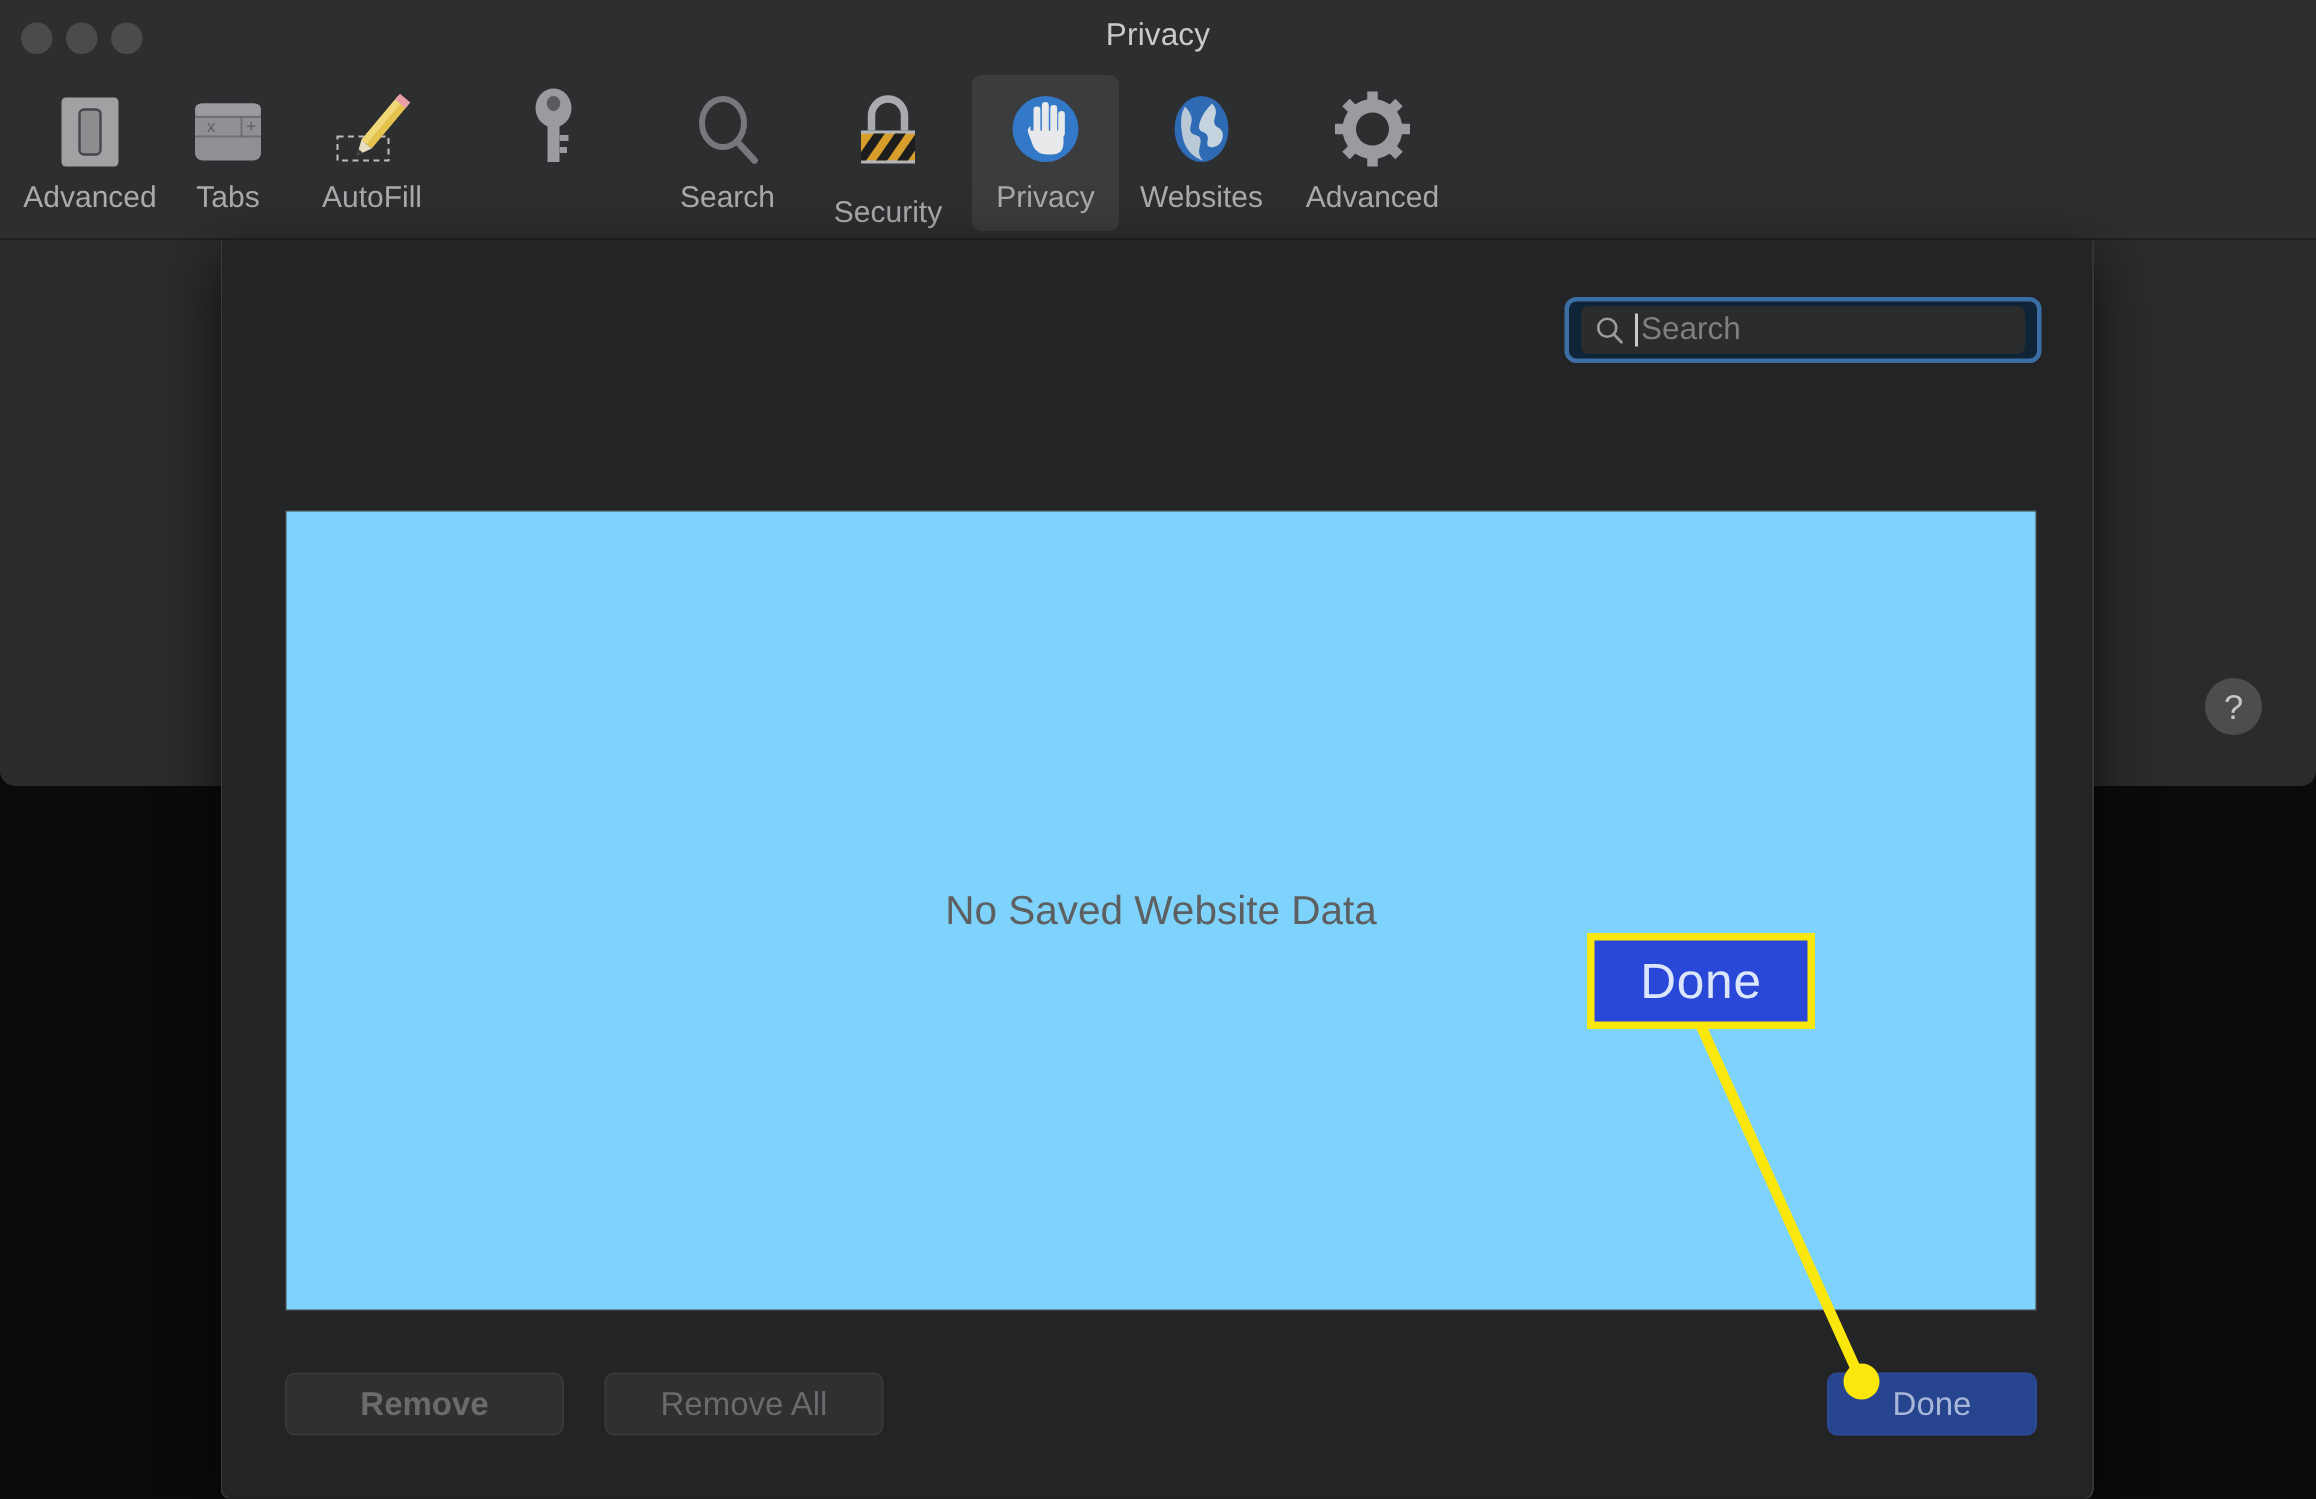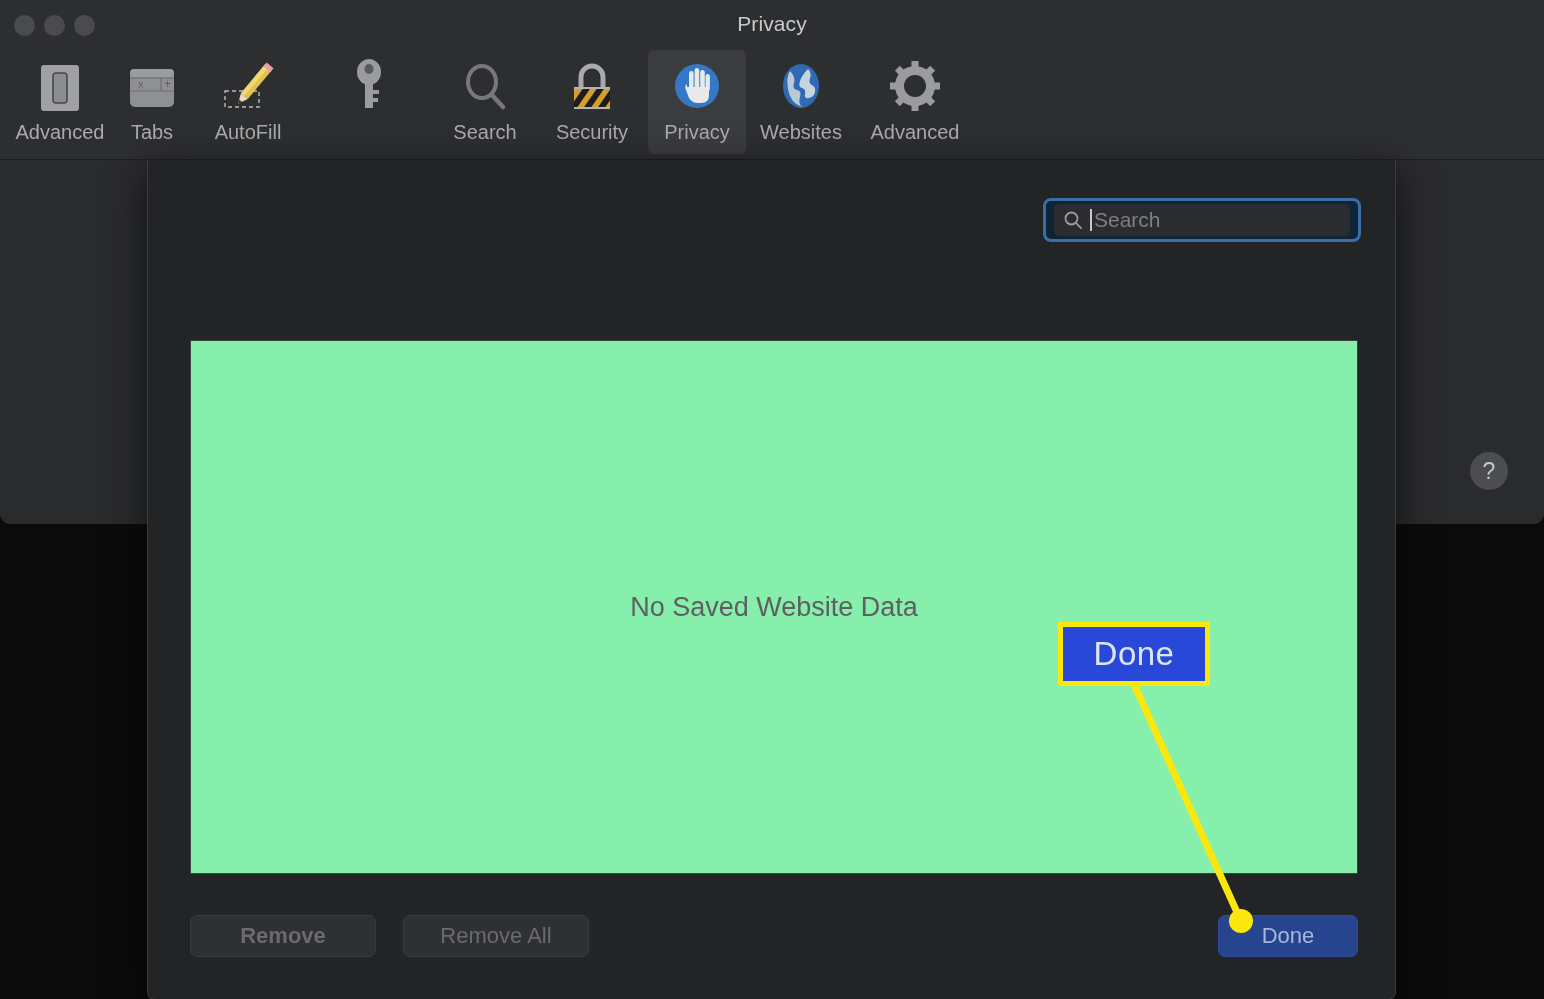--- a/index.html
+++ b/index.html
@@ -98,21 +98,21 @@
     white-space: nowrap;
     line-height: 24px;
   }
 
   
   .tb-general   { width: 104px; }
   .tb-tabs      { width: 80px; }
   .tb-autofill  { width: 112px; }
   .tb-passwords { width: 130px; gap: 46px; }
   .tb-search    { width: 102px; }
-  .tb-security  { width: 112px; }
+  .tb-security  { width: 112px; gap: 10px; }
   .tb-privacy   { width: 98px; }
   .tb-websites  { width: 110px; }
   .tb-extensions{ width: 128px; }
   .tb-advanced  { width: 118px; }
 
   
   .sheet {
     position: absolute;
     left: 147px;
     top: 160px;
@@ -176,21 +176,21 @@
     line-height: 33px;
     color: #c3c4c6;
   }
 
   .listbox {
     position: absolute;
     left: 42px;
     top: 180px;
     width: 1168px;
     height: 534px;
-    background: #86efac;
+    background: #7dd3fc;
     border: 1px solid #3e3f41;
     display: flex;
     align-items: center;
     justify-content: center;
   }
   .empty-text {
     font-size: 27px;
     color: #5e5f61;
   }
 

